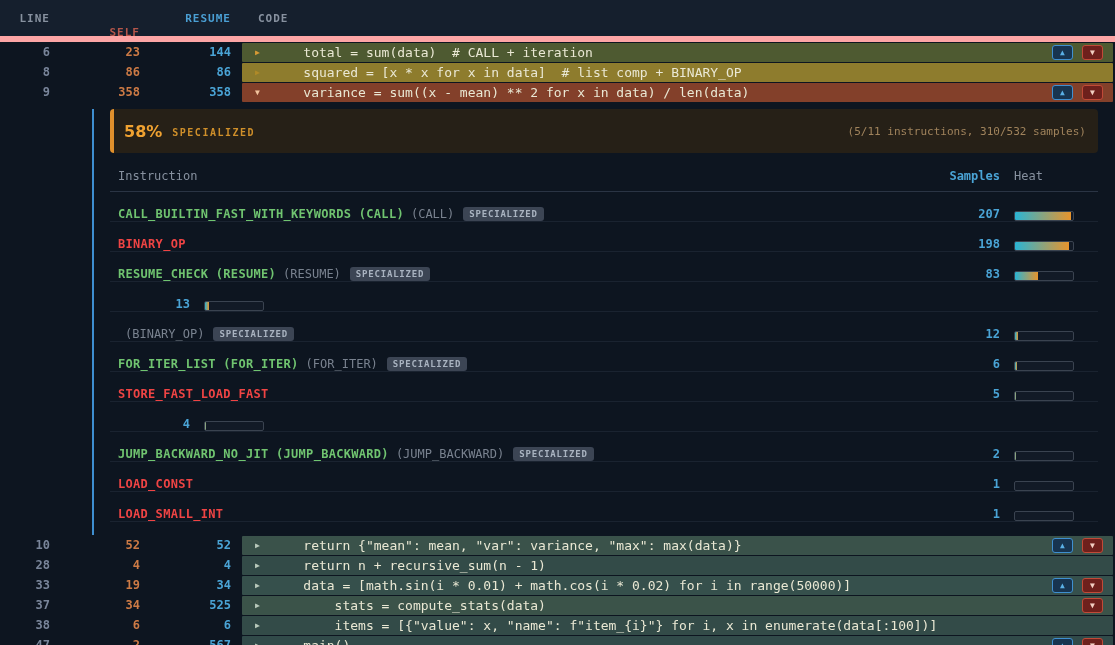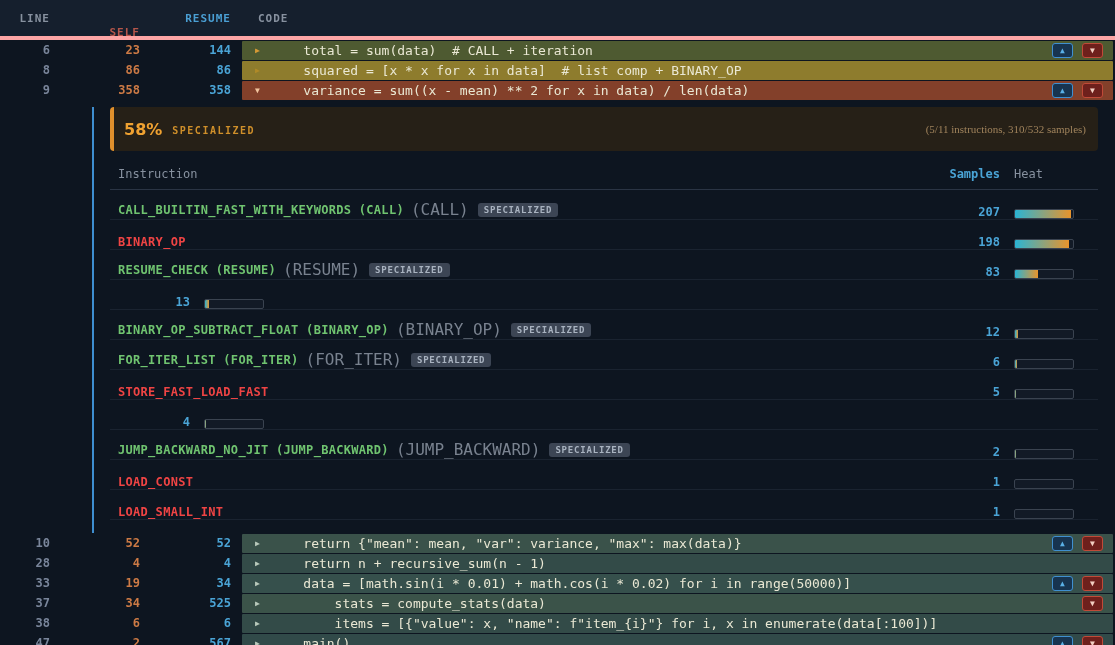--- a/index.html
+++ b/index.html
@@ -7,21 +7,21 @@
     width:1115px;height:645px;overflow:hidden;
     background:#0d1520;
     font-family:"DejaVu Sans Mono",monospace;
     -webkit-font-smoothing:antialiased;
   }
   .app{width:1115px;height:645px;position:relative;}
 
   
   .header-row{
     display:flex;height:36px;align-items:center;
-    background:#151f2d;border-bottom:4px solid #fca5a5;
+    background:#151f2d;border-bottom:6px solid #fca5a5;
     font-size:11px;font-weight:bold;letter-spacing:1px;color:#87919f;
   }
   .col-line{width:60px;text-align:right;padding-right:10px;box-sizing:border-box;}
   .col-self{width:80px;text-align:right;}
   .col-total{width:91px;text-align:right;}
   .col-code-h{padding-left:27px;}
   .hdr-self{color:#b5564a;margin-top:28px;}
   .hdr-total{color:#4a9fd4;}
 
   
@@ -46,36 +46,36 @@
   
   .panel{position:relative;height:426px;}
   .panel-indicator{position:absolute;left:92px;top:0;width:2px;height:100%;background:#3e8ed0;}
   .summary-card{
     margin:7px 17px 0 110px;height:44px;
     background:#262017;border-left:4px solid #e0902c;border-radius:4px;
     display:flex;align-items:center;padding:0 12px 0 10px;
   }
   .pct{font-family:"DejaVu Sans",sans-serif;font-weight:bold;font-size:16px;color:#f0a231;}
   .pct-label{font-size:10px;font-weight:bold;color:#cf8f2a;letter-spacing:1.5px;margin-left:10px;margin-top:3px;}
-  .meta{margin-left:auto;font-size:11px;color:#a0835c;font-family:Liberation Serif, serif;}
+  .meta{margin-left:auto;font-size:11px;color:#a0835c;}
 
   .instr-table{margin:8px 17px 0 110px;}
   .instr-header{
     display:flex;height:30px;align-items:center;margin-top:8px;
     border-bottom:1px solid #2a3444;color:#87919f;font-size:12px;
   }
   .ih-name{flex:1;padding-left:8px;}
   .ih-samples{width:80px;text-align:right;color:#4aa4d6;font-weight:bold;}
   .ih-heat{width:98px;padding-left:14px;box-sizing:border-box;}
 
   .instr-row{display:flex;height:29px;align-items:flex-end;border-bottom:1px solid #1a2330;font-size:12px;}
   .ir-name{flex:1;padding-left:8px;display:flex;align-items:center;white-space:nowrap;overflow:hidden;}
   .op{font-weight:bold;color:#ef4444;letter-spacing:0.3px;}
   .op.spec{color:#70c470;}
-  .variant{color:#79828f;margin-left:7px;font-size:16px;}
+  .variant{color:#79828f;margin-left:7px;font-size:12px;}
   .badge{
     margin-left:9px;background:#3c4554;color:#a9b3c0;
     font-size:9px;font-weight:bold;letter-spacing:0.8px;
     padding:2px 6px;border-radius:3px;
   }
   .ir-samples{width:80px;text-align:right;color:#4aa4d6;font-weight:bold;}
   .ir-heat{width:98px;padding-left:14px;box-sizing:border-box;}
   .heat-track{width:58px;height:8px;background:#121a26;border:1px solid #3a4350;border-radius:2px;overflow:hidden;}
   .heat-fill{height:100%;background:linear-gradient(90deg,#2ab4d4,#e8942c);}
 </style>
@@ -186,21 +186,20 @@
           <div class="instr-row">
             <div class="ir-samples">13</div>
             <div class="ir-heat">
               <div class="heat-track">
                 <div class="heat-fill" style="width: 3.5px;"></div>
               </div>
             </div>
           </div>
           <div class="instr-row">
             <div class="ir-name">
-              <span class="op spec">BINARY_OP_SUBTRACT_FLOAT (BINARY_OP)</span>
               <span class="variant">(BINARY_OP)</span>
               <span class="badge">SPECIALIZED</span>
             </div>
             <div class="ir-samples">12</div>
             <div class="ir-heat">
               <div class="heat-track">
                 <div class="heat-fill" style="width: 3.2px;"></div>
               </div>
             </div>
           </div>

